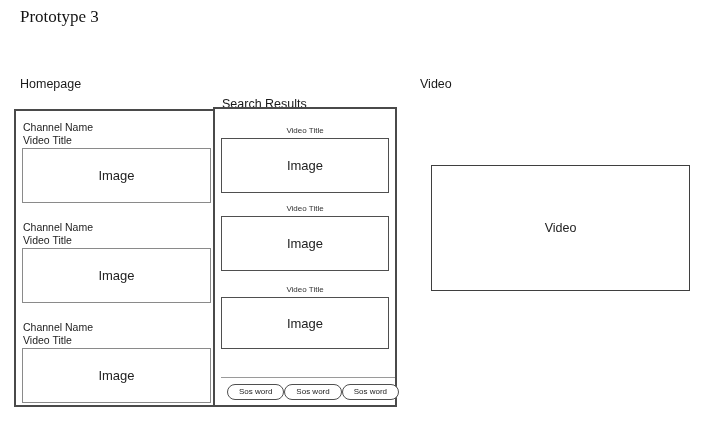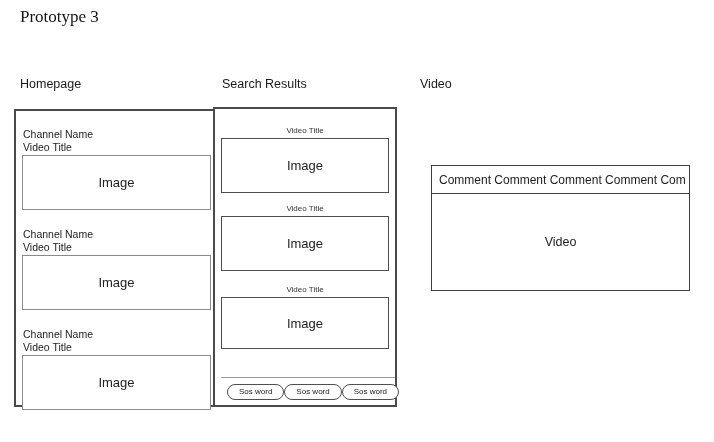--- a/index.html
+++ b/index.html
@@ -27,38 +27,38 @@
     color: #141414;
   }
   .col-label {
     position: absolute;
     top: 77px;
     font-family: Liberation Sans, sans-serif;
     font-size: 12.5px;
     color: #1a1a1a;
   }
   .col-label.homepage { left: 20px; }
-  .col-label.search   { left: 222px; }
+  .col-label.search   { left: 222px; margin-top: 20px; }
   .col-label.video    { left: 420px; }
 
   
   .panel {
     position: absolute;
     background: #ffffff;
     border: 2px solid #4a4a4a;
     box-sizing: border-box;
   }
 
   
   .panel.homepage {
     left: 14px;
     top: 109px;
     width: 205px;
     height: 298px;
-    padding: 17px 6px;
+    padding: 10px 6px;
   }
   .home-block { margin-bottom: 18px; }
   .home-block:last-child { margin-bottom: 0; }
   .home-block .meta {
     font-size: 10.5px;
     line-height: 13px;
     color: #222222;
     padding-left: 1px;
   }
   .image-box {
@@ -223,17 +223,16 @@
     </div>
 
     <div class="pill-row">
       <div class="pill">Sos word</div>
       <div class="pill">Sos word</div>
       <div class="pill">Sos word</div>
     </div>
   </div>
 
   <div class="panel videobox">
-    <div class="comment-bar">Comment Comment Comment Comment Com</div>
     <div class="player-area">Video</div>
   </div>
 
 </div>
 
 </body></html>

